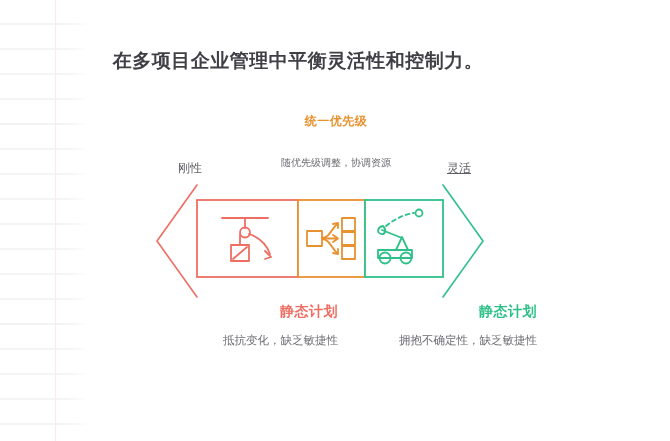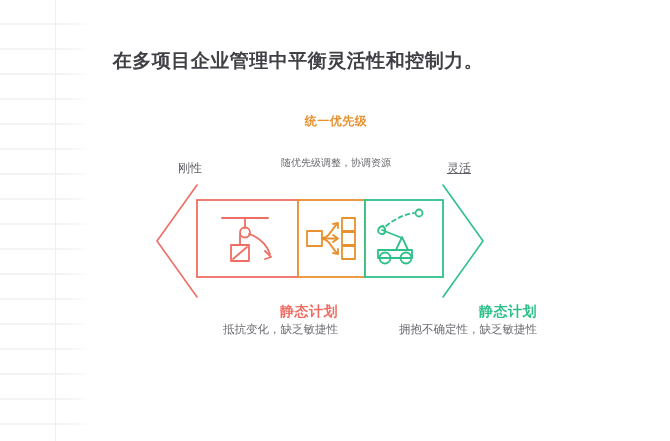--- a/index.html
+++ b/index.html
@@ -126,20 +126,21 @@
 
   .bottom-heading {
     font-size: 14px;
     font-weight: bold;
     letter-spacing: 0.5px;
   }
   #bottom-left .bottom-heading  { color: #ee6e63; }
   #bottom-right .bottom-heading { color: #2fc08a; }
 
   .bottom-desc {
+    margin-top: 11px;
     font-size: 11.5px;
     color: #6b6b72;
     line-height: 17px;
   }
 </style>
 </head>
 <body>
 
 <div id="paper">
   <div id="margin-line"></div>

